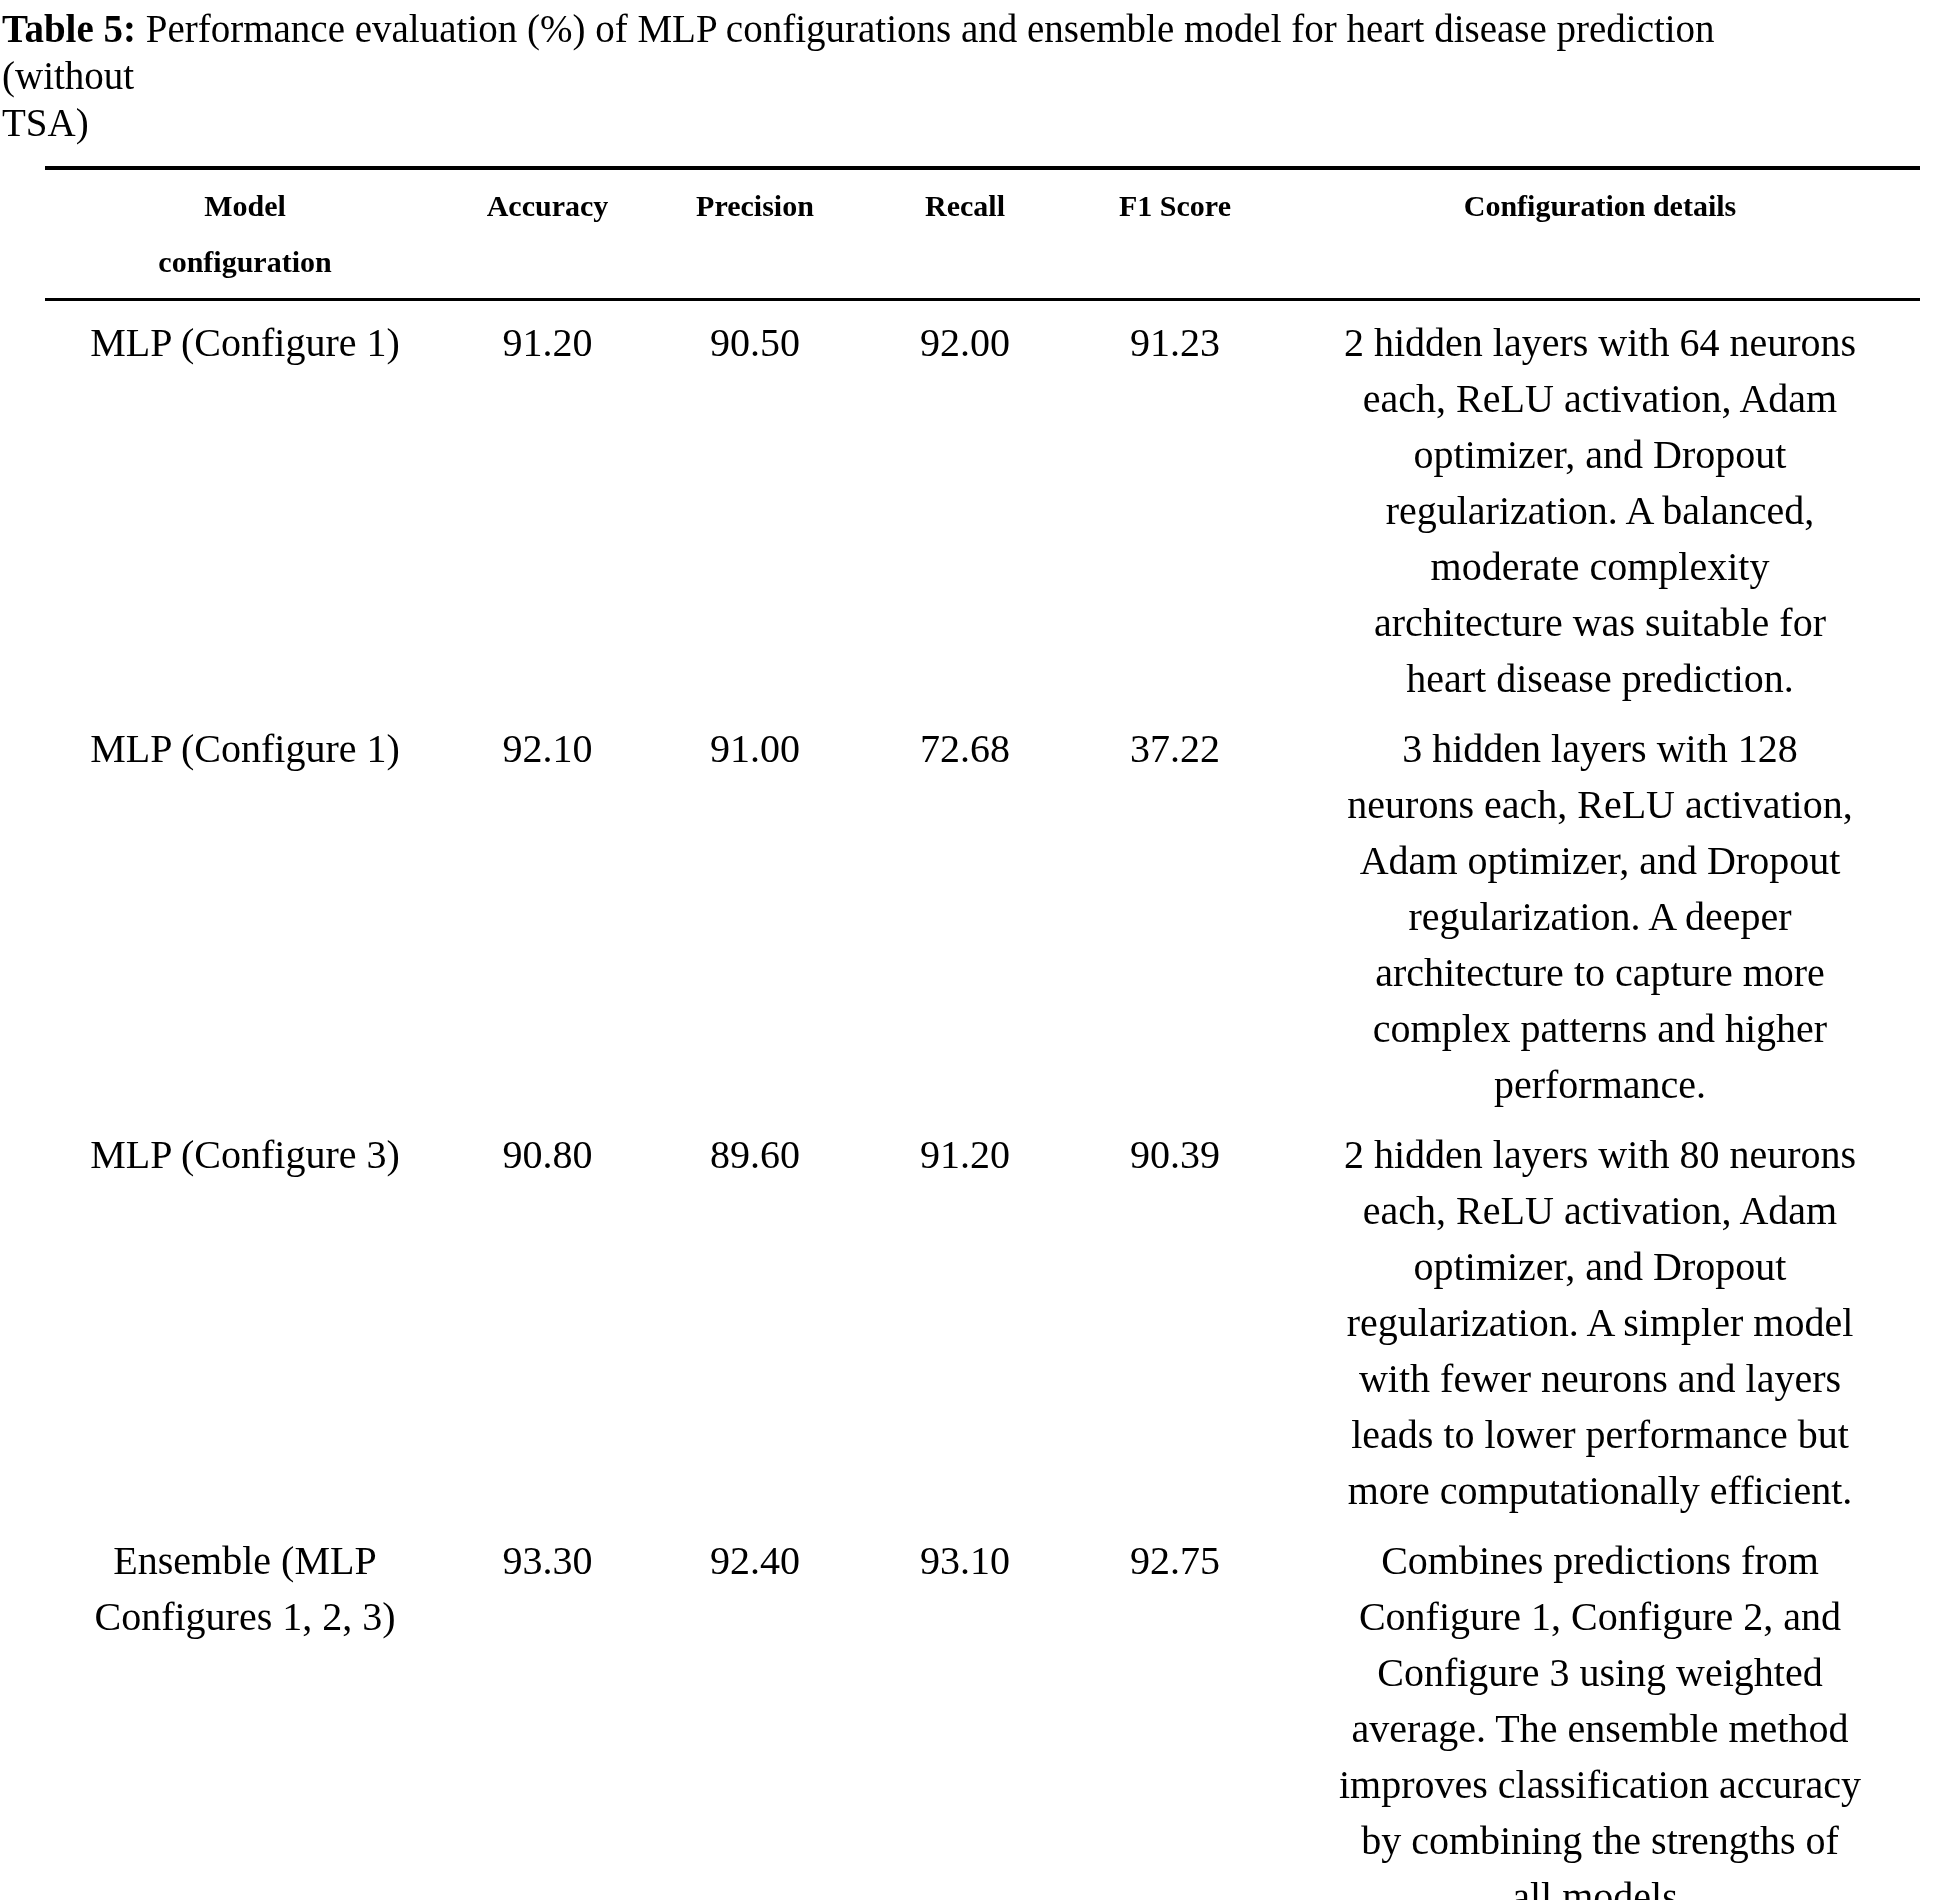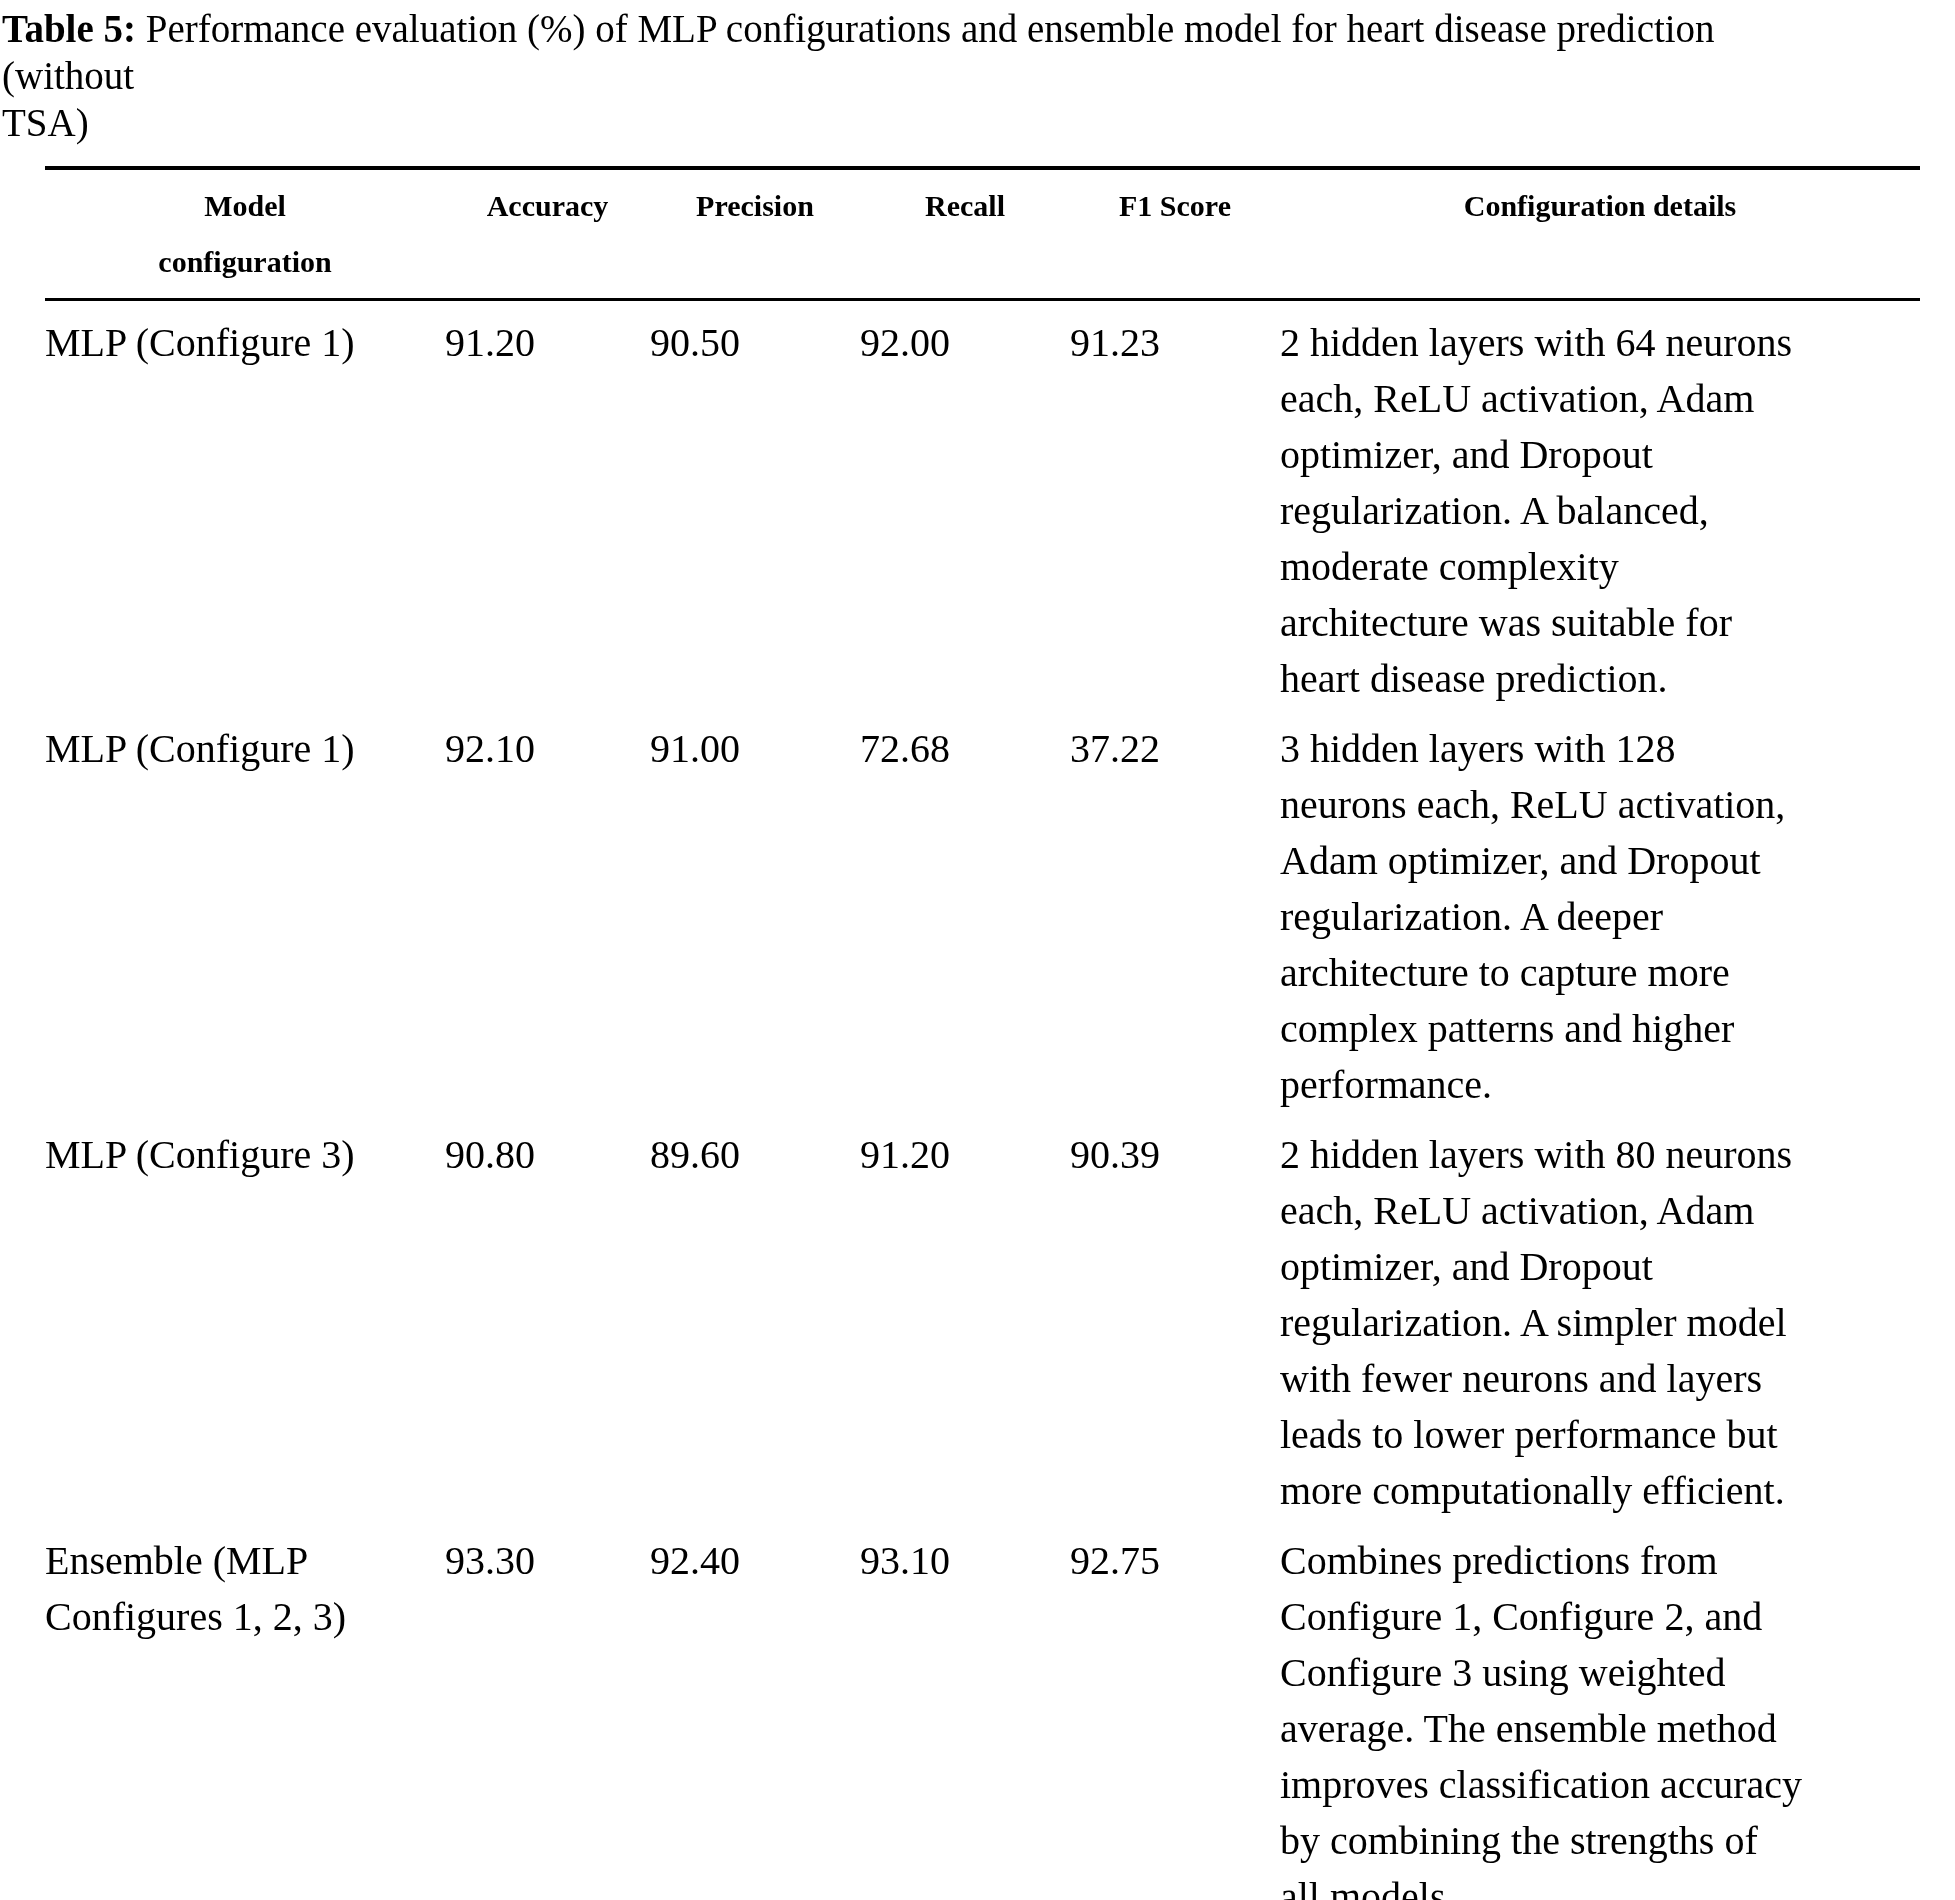--- a/index.html
+++ b/index.html
@@ -49,20 +49,21 @@
     vertical-align: top;
     text-align: center;
     white-space: pre-line;
     border-bottom: 3px solid #000000;
   }
   table.results tbody td {
     font-size: 40px;
     line-height: 56px;
     padding: 14px 0 0 0;
     vertical-align: top;
+    text-align: center;
     white-space: pre-line;
   }
 </style>
 </head>
 <body>
 
 <div class="page">
 
   <p class="caption"><span class="caption-label">Table 5:</span> <span class="caption-text">Performance evaluation (%) of MLP configurations and ensemble model for heart disease prediction (without
 TSA)</span></p>

